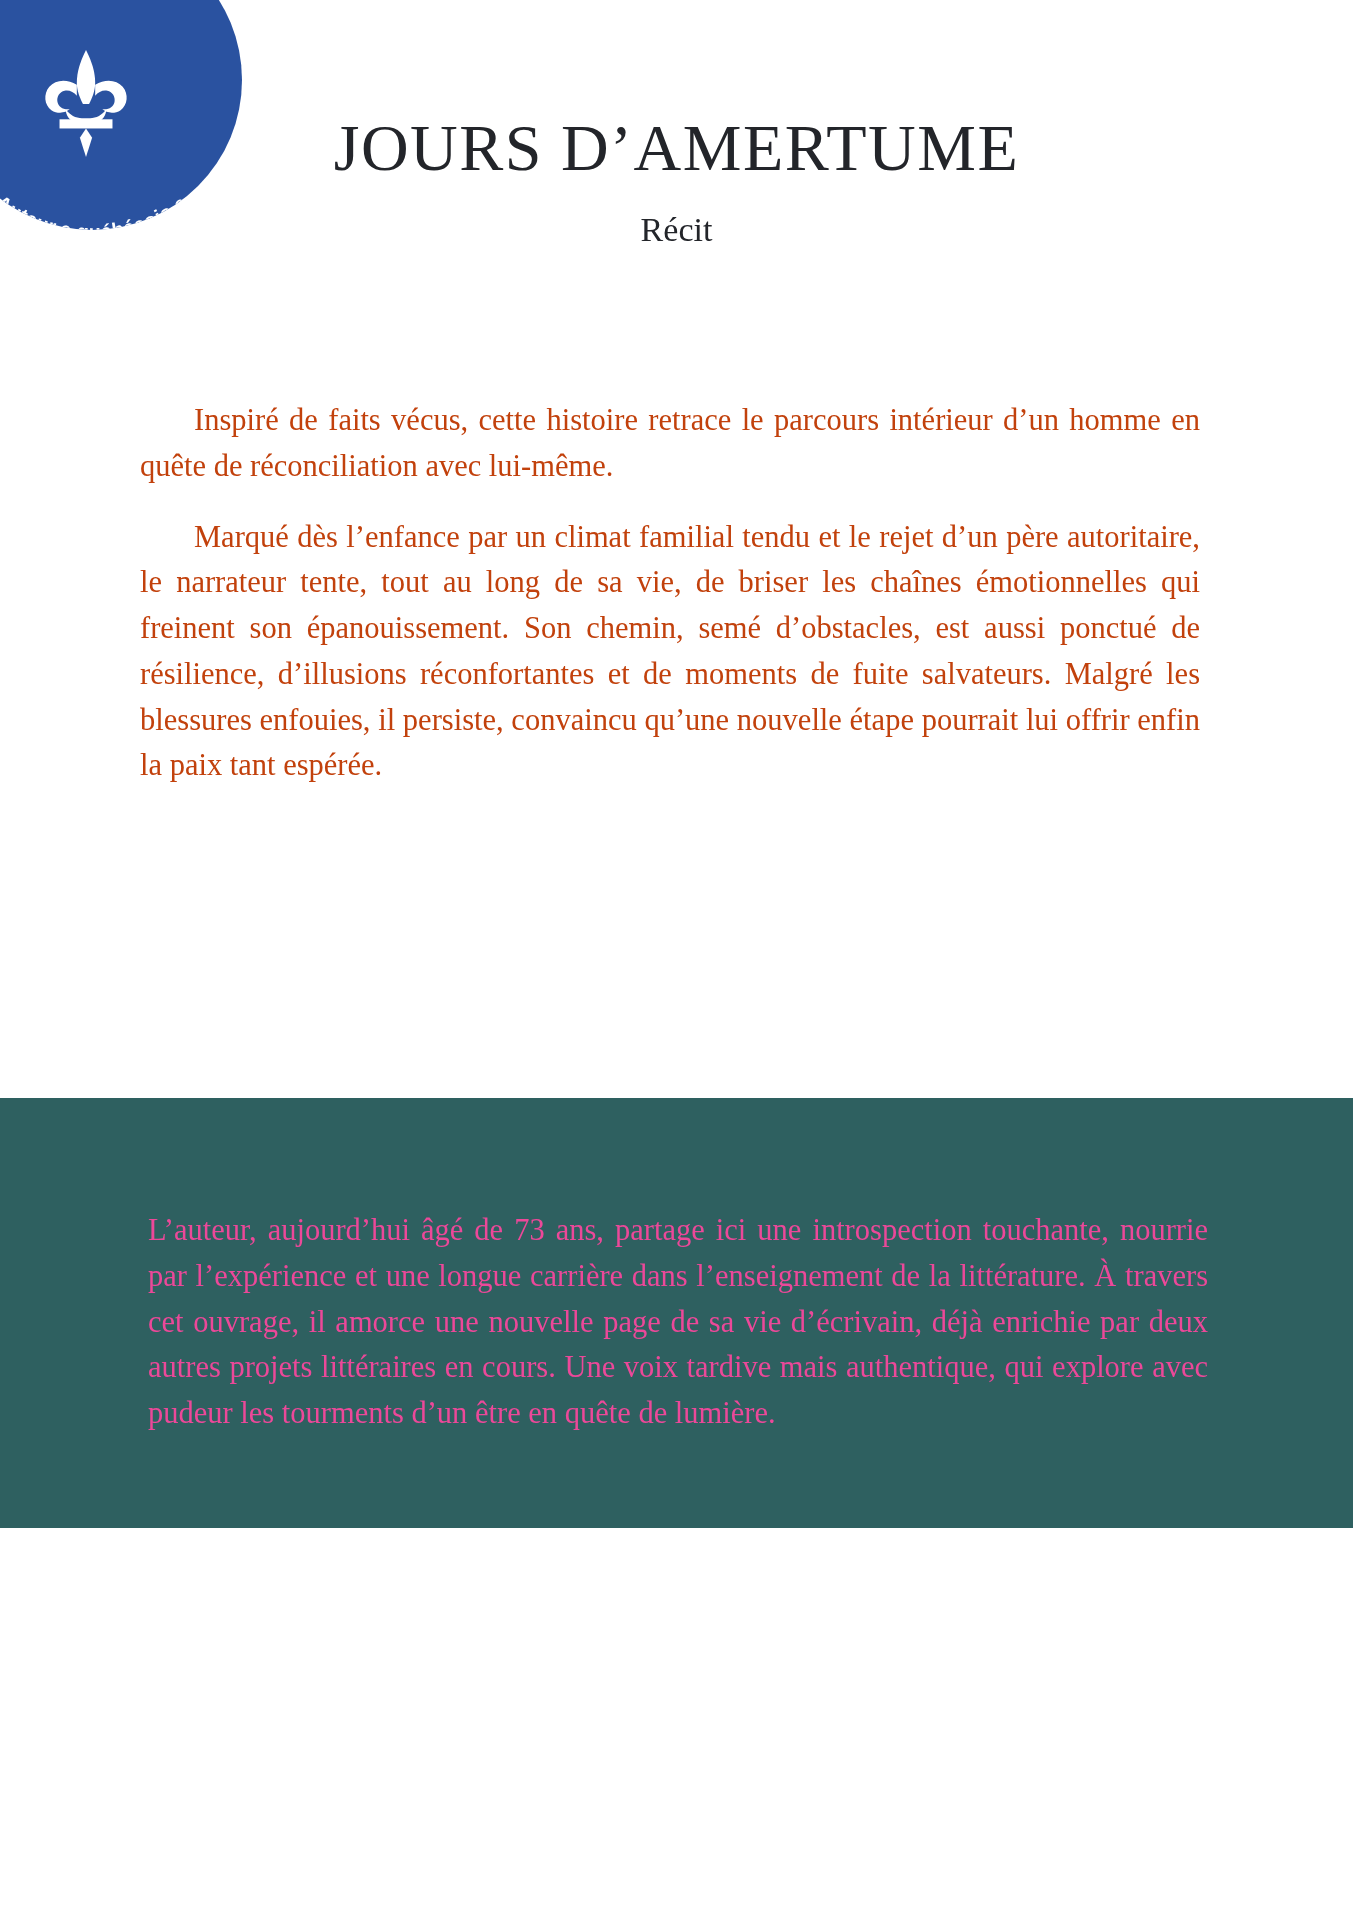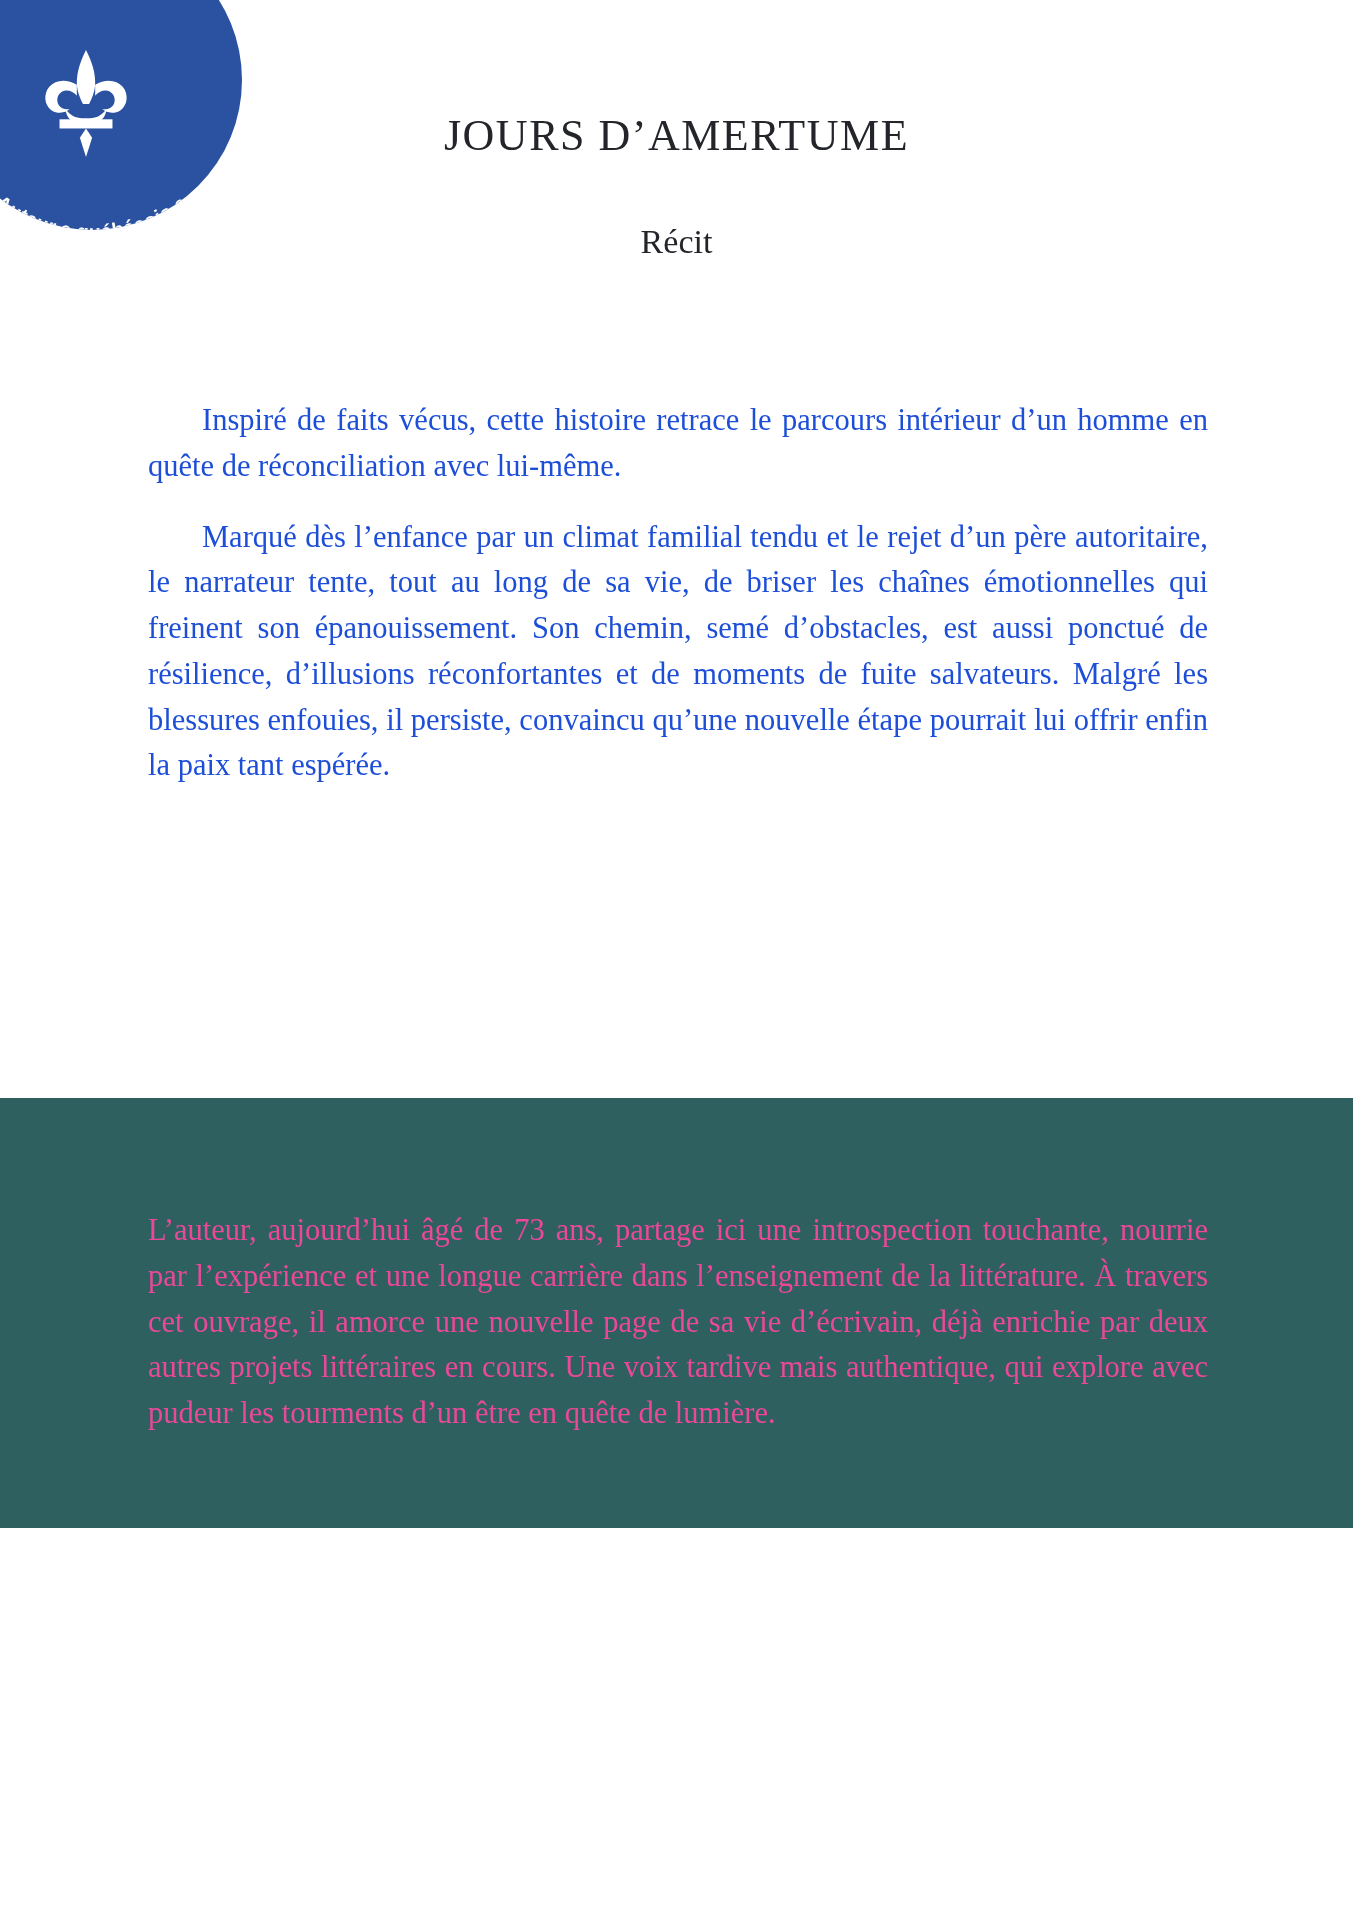--- a/index.html
+++ b/index.html
@@ -54,40 +54,40 @@
   
   .title-block {
     position: absolute;
     left: 0;
     top: 112px;
     width: 1353px;
     text-align: center;
   }
   .book-title {
     font-family: "Liberation Serif", "DejaVu Serif", serif;
-    font-size: 44px;
+    font-size: 66px;
     letter-spacing: 1.5px;
     color: #23252a;
     font-weight: 400;
     line-height: 1.1;
   }
   .book-subtitle {
-    margin-top: 63px;
+    margin-top: 26px;
     font-size: 34px;
     color: #23252a;
     font-weight: 400;
   }
 
   
   .blurb {
     position: absolute;
-    left: 148px;
+    left: 140px;
     top: 398px;
     width: 1060px;
-    color: #1d4ed8;
+    color: #c2410c;
   }
   .blurb p {
     font-size: 30.5px;
     line-height: 1.50;
     text-align: justify;
     text-indent: 54px;
     margin-bottom: 25px;
     hyphens: none;
   }
   .blurb p:last-child { margin-bottom: 0; }

